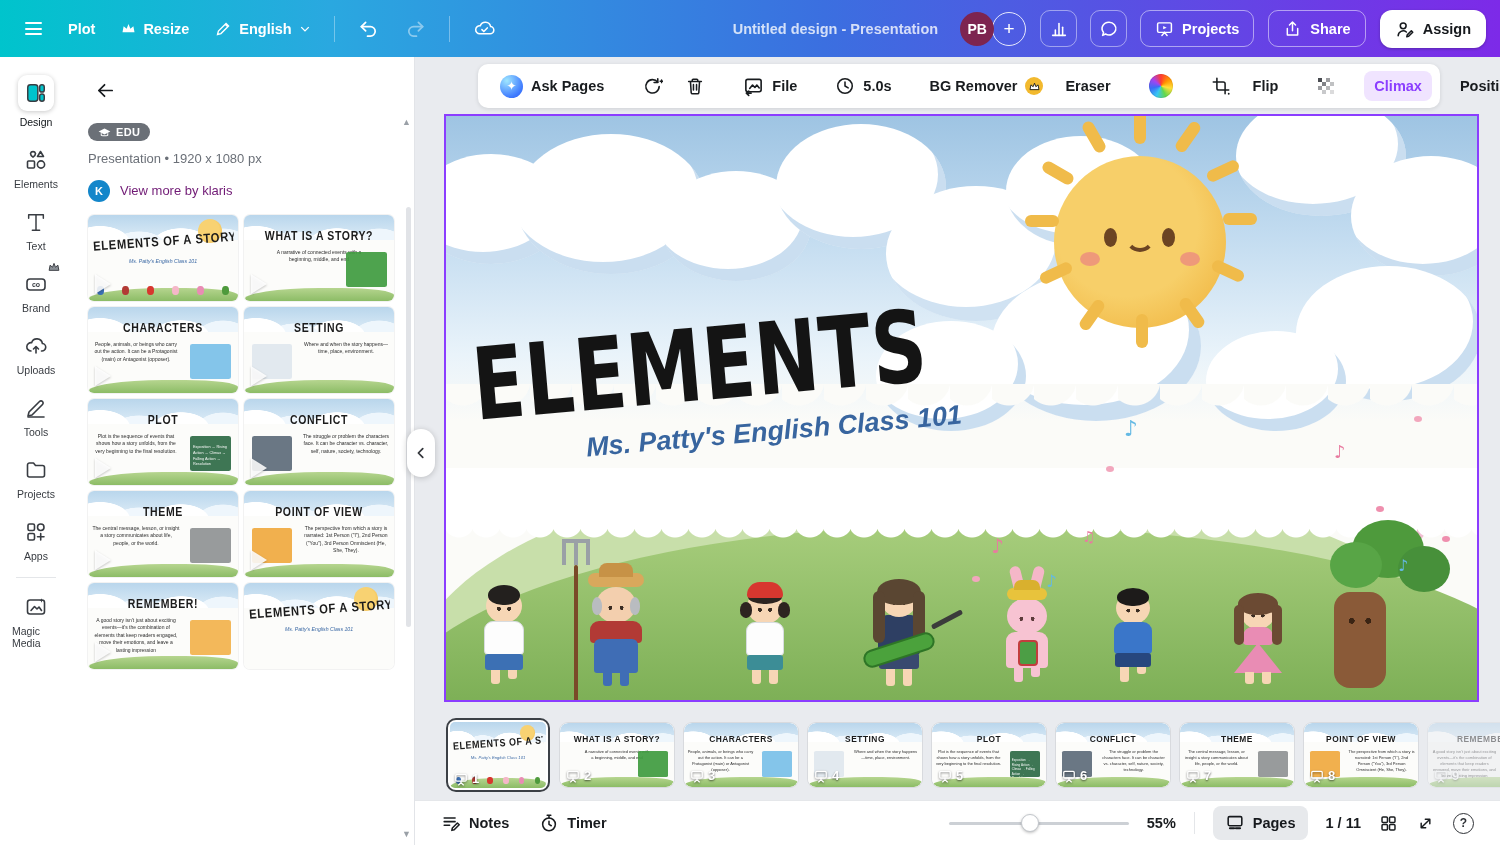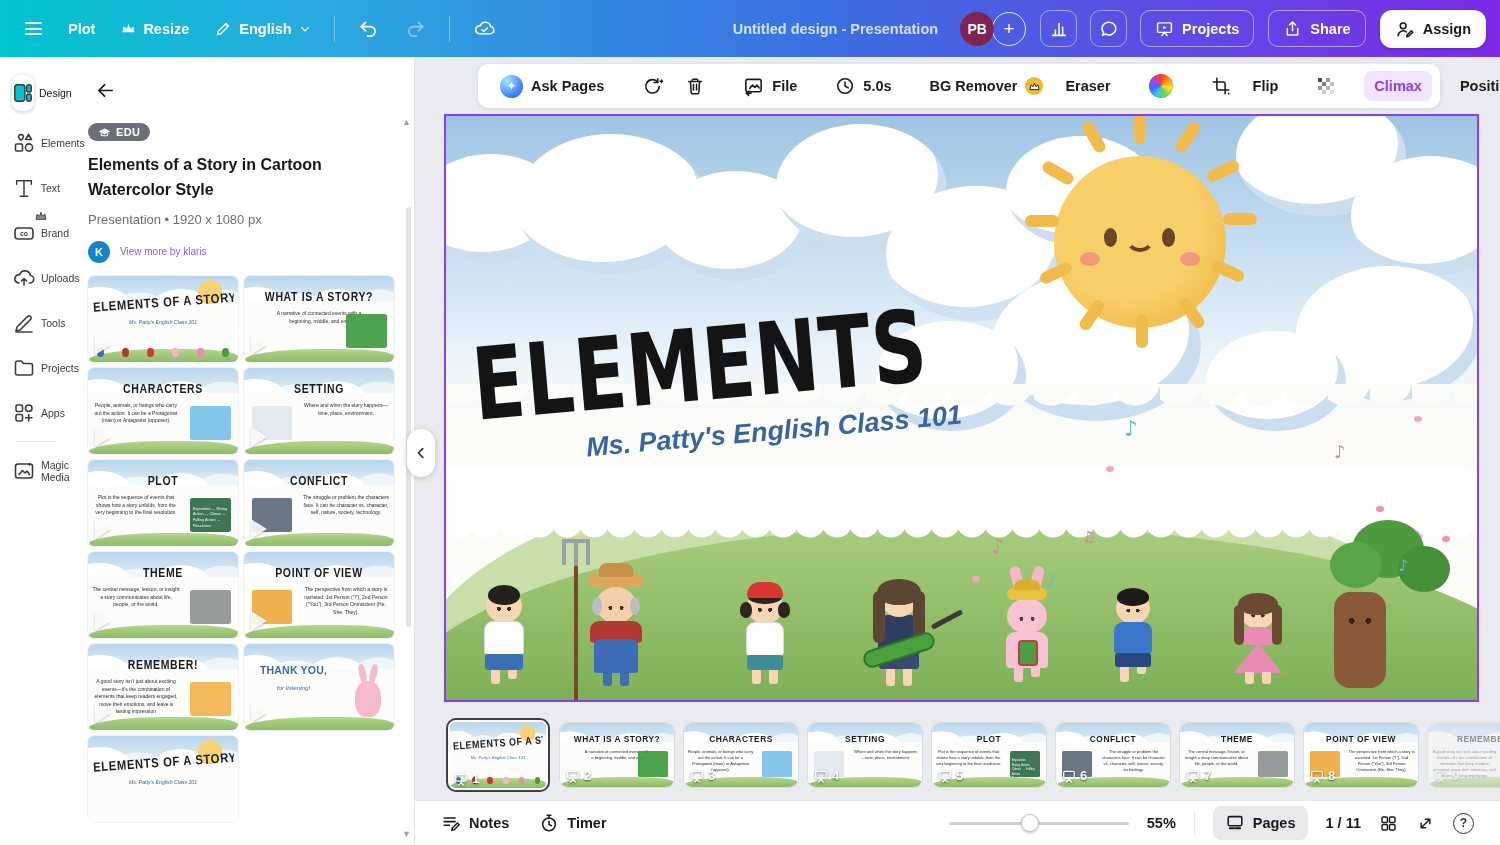--- a/index.html
+++ b/index.html
@@ -16,36 +16,36 @@
   .hdr-title{margin-left:auto;color:rgba(255,255,255,.78);font-size:14.5px;font-weight:700;margin-right:18px}
   .avatar{width:34px;height:34px;border-radius:50%;background:#7d2450;display:flex;align-items:center;justify-content:center;font-weight:700;font-size:14px;z-index:2}
   .pluscirc{width:34px;height:34px;border-radius:50%;border:1.5px solid rgba(255,255,255,.85);display:flex;align-items:center;justify-content:center;font-size:19px;margin-left:-6px;margin-right:10px;cursor:pointer}
   .sqbtn{width:37px;height:37px;border-radius:10px;border:1px solid rgba(255,255,255,.45);display:flex;align-items:center;justify-content:center;margin-right:9px;cursor:pointer}
   .pillbtn{display:flex;align-items:center;gap:8px;border:1px solid rgba(255,255,255,.5);border-radius:10px;padding:8px 14px;font-size:14.5px;font-weight:700;margin-right:10px;cursor:pointer}
   .assign{background:#fff;color:#16191d;border:none;border-radius:12px;padding:9px 15px;display:flex;gap:8px;align-items:center;font-size:14.5px;font-weight:700;box-shadow:0 1px 3px rgba(0,0,0,.25);cursor:pointer}
   .burger i{display:block;width:17px;height:2px;background:#fff;border-radius:2px;margin:3.5px 0}
 
   
   .rail{position:absolute;left:0;top:57px;bottom:0;width:72px;background:#fff;z-index:5;padding-top:8px}
-  .ritem{display:flex;flex-direction:row;align-items:center;gap:5px;padding:10px 12px 9px;color:#383c42;font-size:10.5px;cursor:pointer;position:relative}
+  .ritem{display:flex;flex-direction:column;align-items:center;gap:5px;padding:10px 12px 9px;color:#383c42;font-size:10.5px;cursor:pointer;position:relative}
   .ritem svg{stroke:#383c42;fill:none;stroke-width:1.6;stroke-linecap:round;stroke-linejoin:round}
   .ric{width:26px;height:26px;display:flex;align-items:center;justify-content:center;position:relative}
   .active-ic{width:36px;height:36px;border-radius:9px;background:#fff;box-shadow:0 1px 5px rgba(0,0,0,.22);display:flex;align-items:center;justify-content:center}
   .crown-badge{position:absolute;top:-9px;right:-11px}
   .rdiv{width:40px;height:1px;background:#e4e6e9;margin:6px auto}
 
   
   .panel{position:absolute;left:72px;top:57px;bottom:0;width:343px;background:#fff;border-right:1px solid #e2e4e8;padding:16px 20px 0 16px;overflow:hidden;z-index:4}
   .backbtn{width:34px;height:34px;border-radius:8px;display:flex;align-items:center;justify-content:center;cursor:pointer}
   .edu{display:inline-flex;align-items:center;gap:5px;background:#6b7077;color:#fff;font-size:11px;font-weight:700;border-radius:10px;padding:3px 10px;margin-top:16px;letter-spacing:.3px}
   .ptitle{font-size:16px;line-height:1.6;font-weight:700;color:#14171a;margin-top:10px}
   .pmeta{font-size:13px;color:#6b7078;margin-top:9px}
   .author{display:flex;align-items:center;gap:10px;margin-top:14px}
   .kav{width:22px;height:22px;border-radius:50%;background:#1386ca;color:#fff;font-size:11px;font-weight:700;display:flex;align-items:center;justify-content:center}
-  .alink{font-size:10px;color:#8b5cf6;cursor:pointer}
+  .alink{font-size:13px;color:#701a75;cursor:pointer}
   .applybtn{width:100%;height:42px;margin-top:20px;border:1px solid #d6d9dd;border-radius:8px;background:#fff;font-size:14.5px;font-weight:700;color:#14171a;cursor:pointer;font-family:inherit}
   .tgrid{display:grid;grid-template-columns:1fr 1fr;gap:6px;margin-top:13px}
   .thumb{position:relative;height:86px;border-radius:6px;overflow:hidden;cursor:pointer;box-shadow:0 0 0 1px rgba(0,0,0,.05)}
   .play{position:absolute;left:7px;bottom:7px;width:0;height:0;border-left:16px solid rgba(255,255,255,.88);border-top:10px solid transparent;border-bottom:10px solid transparent;filter:drop-shadow(0 1px 1px rgba(0,0,0,.25))}
   .scr-up,.scr-dn{position:absolute;right:3px;color:#9aa0a7;font-size:9px}
   .scr-up{top:60px}.scr-dn{bottom:6px}
   .scr-thumb{position:absolute;right:3px;top:150px;width:5px;height:420px;border-radius:3px;background:#e1e3e7}
 
   
   .mini{position:absolute;inset:0;background:#fcfcfa;font-size:10px;overflow:hidden}
@@ -350,21 +350,20 @@
       </div>
     <div class="edu">
       <span>
           <svg width="13" height="11" viewBox="0 0 20 16">
             <path d="M10 2 L19 6.5 10 11 1 6.5 z" fill="#fff"></path>
             <path d="M5 9 v3.2 c0 1.2 10 1.2 10 0 V9" fill="none" stroke="#fff" stroke-width="1.6"></path>
           </svg>
         </span>
       <span>EDU</span>
     </div>
-    <div class="ptitle">Elements of a Story in Cartoon Watercolor Style</div>
     <div class="pmeta">Presentation • 1920 x 1080 px</div>
     <div class="author">
       <div class="kav">K</div>
       <span class="alink">View more by klaris</span>
     </div>
     <div class="tgrid" id="thumb-grid">
         <div class="thumb">
     <div class="mini t-title">
       <div class="m-sky"></div>
       <div class="m-grass"></div>
@@ -480,32 +479,20 @@
         <div class="thumb">
     <div class="mini t-content">
       <div class="m-sky"></div>
       <div class="m-grass"></div>
 
       <div class="m-title">REMEMBER!</div>
 
       <div class="m-body al-left">A good story isn't just about exciting events—it's the combination of elements that keep readers engaged, move their emotions, and leave a lasting impression</div>
       <div class="m-art" style="background: rgb(242, 178, 76); right: 5%;"></div>
 
-    </div>
-    <div class="play"></div>
-  </div>
-        <div class="thumb">
-    <div class="mini t-thanks">
-      <div class="m-sky"></div>
-      <div class="m-grass"></div>
-
-      <div class="m-title">THANK YOU,</div>
-      <div class="m-sub">for listening!</div>
-
-      <div class="m-bunny"></div>
     </div>
     <div class="play"></div>
   </div>
         <div class="thumb">
     <div class="mini t-title">
       <div class="m-sky"></div>
 
       <div class="m-sun"></div>
       <div class="m-title">ELEMENTS OF A STORY</div>
       <div class="m-sub">Ms. Patty's English Class 101</div>

